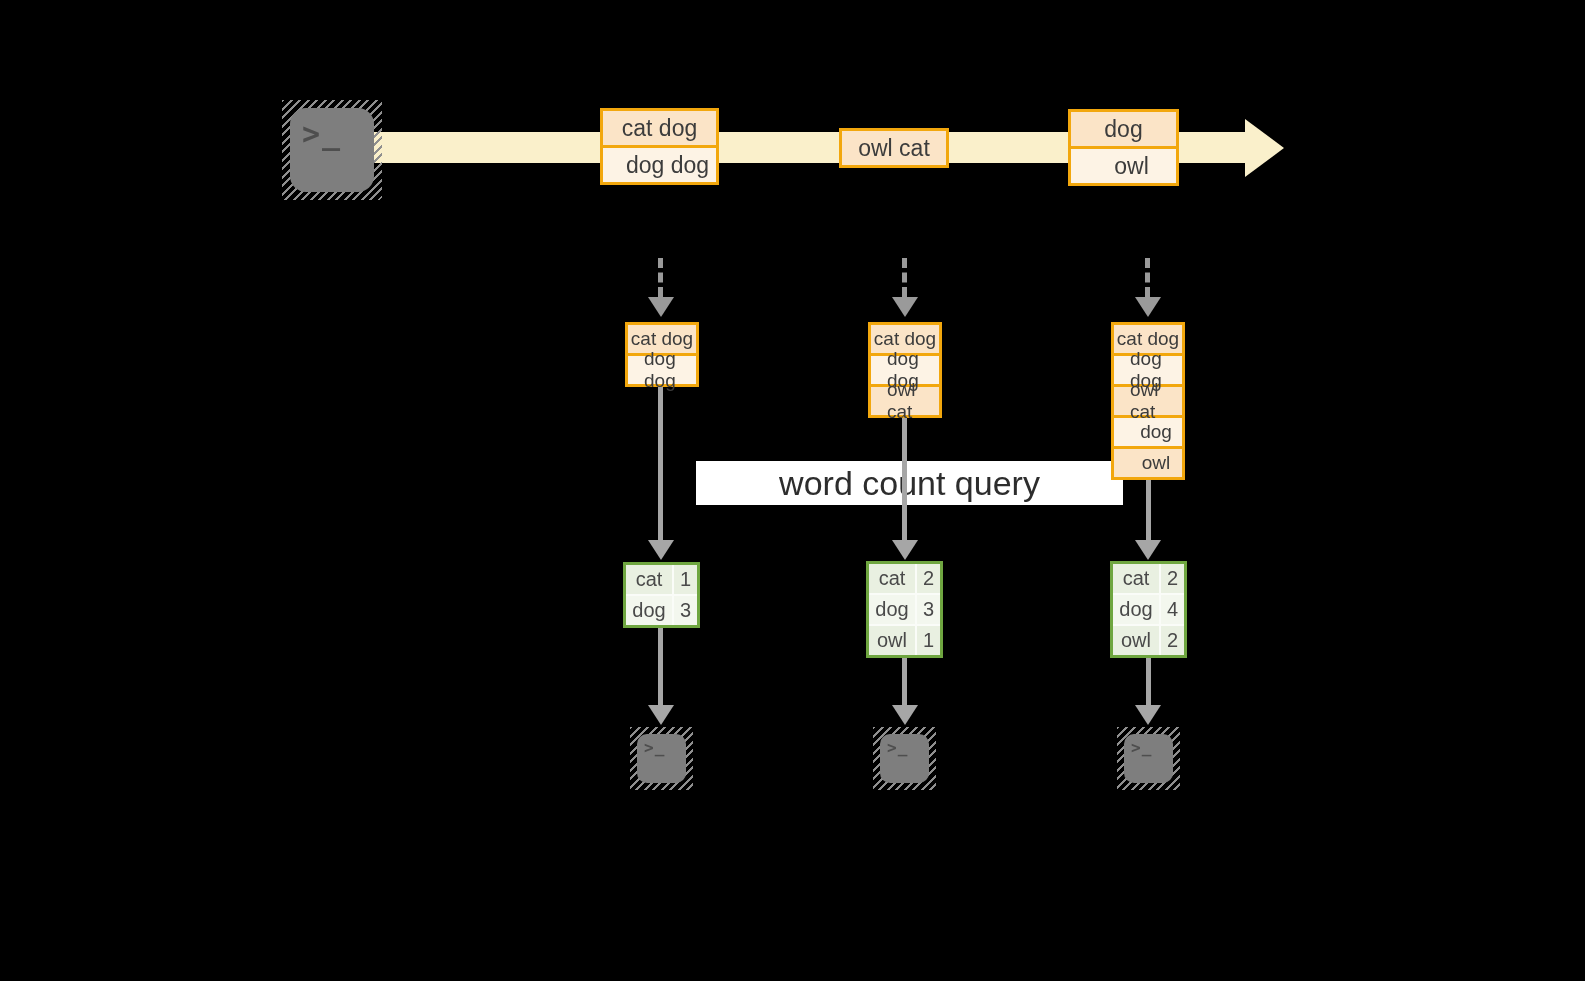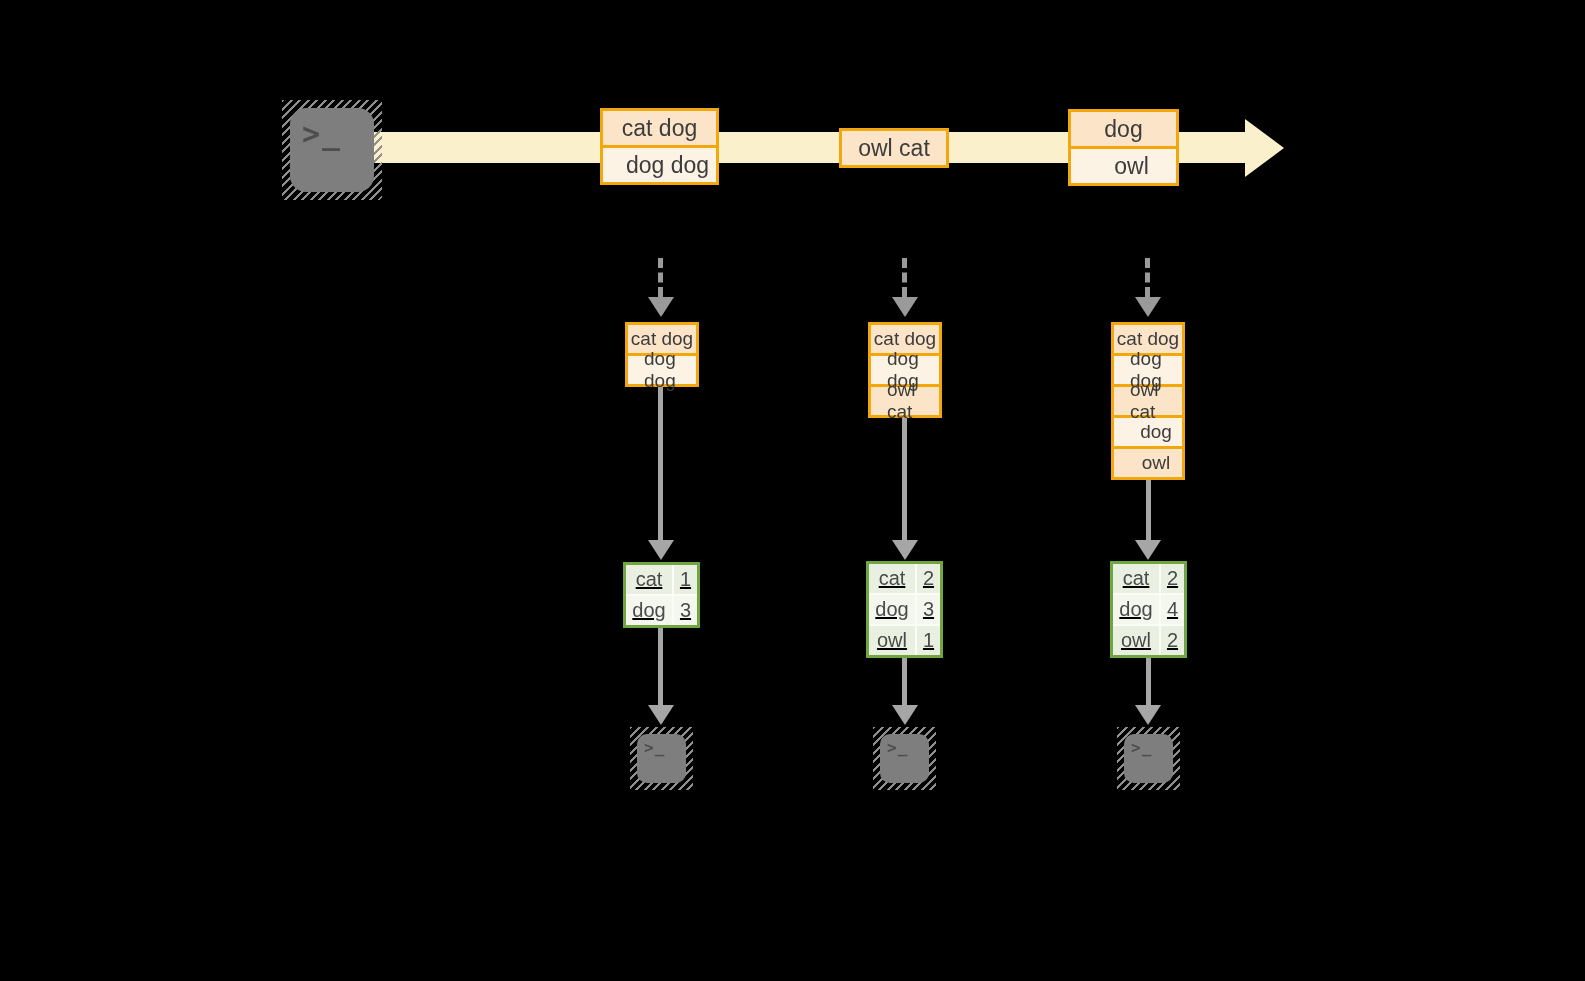--- a/index.html
+++ b/index.html
@@ -37,21 +37,21 @@
   .sline{position:absolute;width:5px;background:#A6A6A6;z-index:2;}
   .ahead{position:absolute;width:0;height:0;z-index:2;
     border-left:13px solid transparent;border-right:13px solid transparent;border-top:20px solid #A6A6A6;}
   .ahead.dash{border-top-color:#9A9A9A;}
   
   .qband{position:absolute;left:696px;top:461px;width:427px;height:44px;background:#FFFFFF;z-index:1;
     display:flex;align-items:center;justify-content:center;}
   .qband span{font-size:34px;color:#2D2D2D;}
   
   .gtable{position:absolute;z-index:3;box-sizing:border-box;border:3px solid #6FA640;background:#FAFCF8;
-    display:grid;grid-template-columns:46px 23px;gap:2px;width:77px;text-decoration:underline;}
+    display:grid;grid-template-columns:46px 23px;gap:2px;width:77px;}
   .gcell{height:29px;display:flex;align-items:center;justify-content:center;font-size:20px;color:#4A4A4A;}
   .rA{background:#E9F0E1;}
   .rB{background:#F3F7EE;}
 </style>
 </head>
 <body>
 
 <div id="canvas">
 
   <div class="stream-band"></div>
@@ -92,20 +92,23 @@
     <div class="erow peach">owl cat</div>
   </div>
   <div class="ebox stack" style="left:1111px;top:322px;">
     <div class="erow peach">cat dog</div>
     <div class="erow cream">dog dog</div>
     <div class="erow peach">owl cat</div>
     <div class="erow cream">dog</div>
     <div class="erow peach">owl</div>
   </div>
 
+  <div class="qband">
+    <span>word count query</span>
+  </div>
 
   <div class="sline" style="left:658px;top:387px;height:153px;"></div>
   <div class="ahead" style="left:648px;top:540px;"></div>
   <div class="sline" style="left:902px;top:418px;height:122px;"></div>
   <div class="ahead" style="left:892px;top:540px;"></div>
   <div class="sline" style="left:1146px;top:480px;height:60px;"></div>
   <div class="ahead" style="left:1135px;top:540px;"></div>
 
   <div class="gtable" style="left:623px;top:562px;">
     <div class="gcell rA">cat</div>

